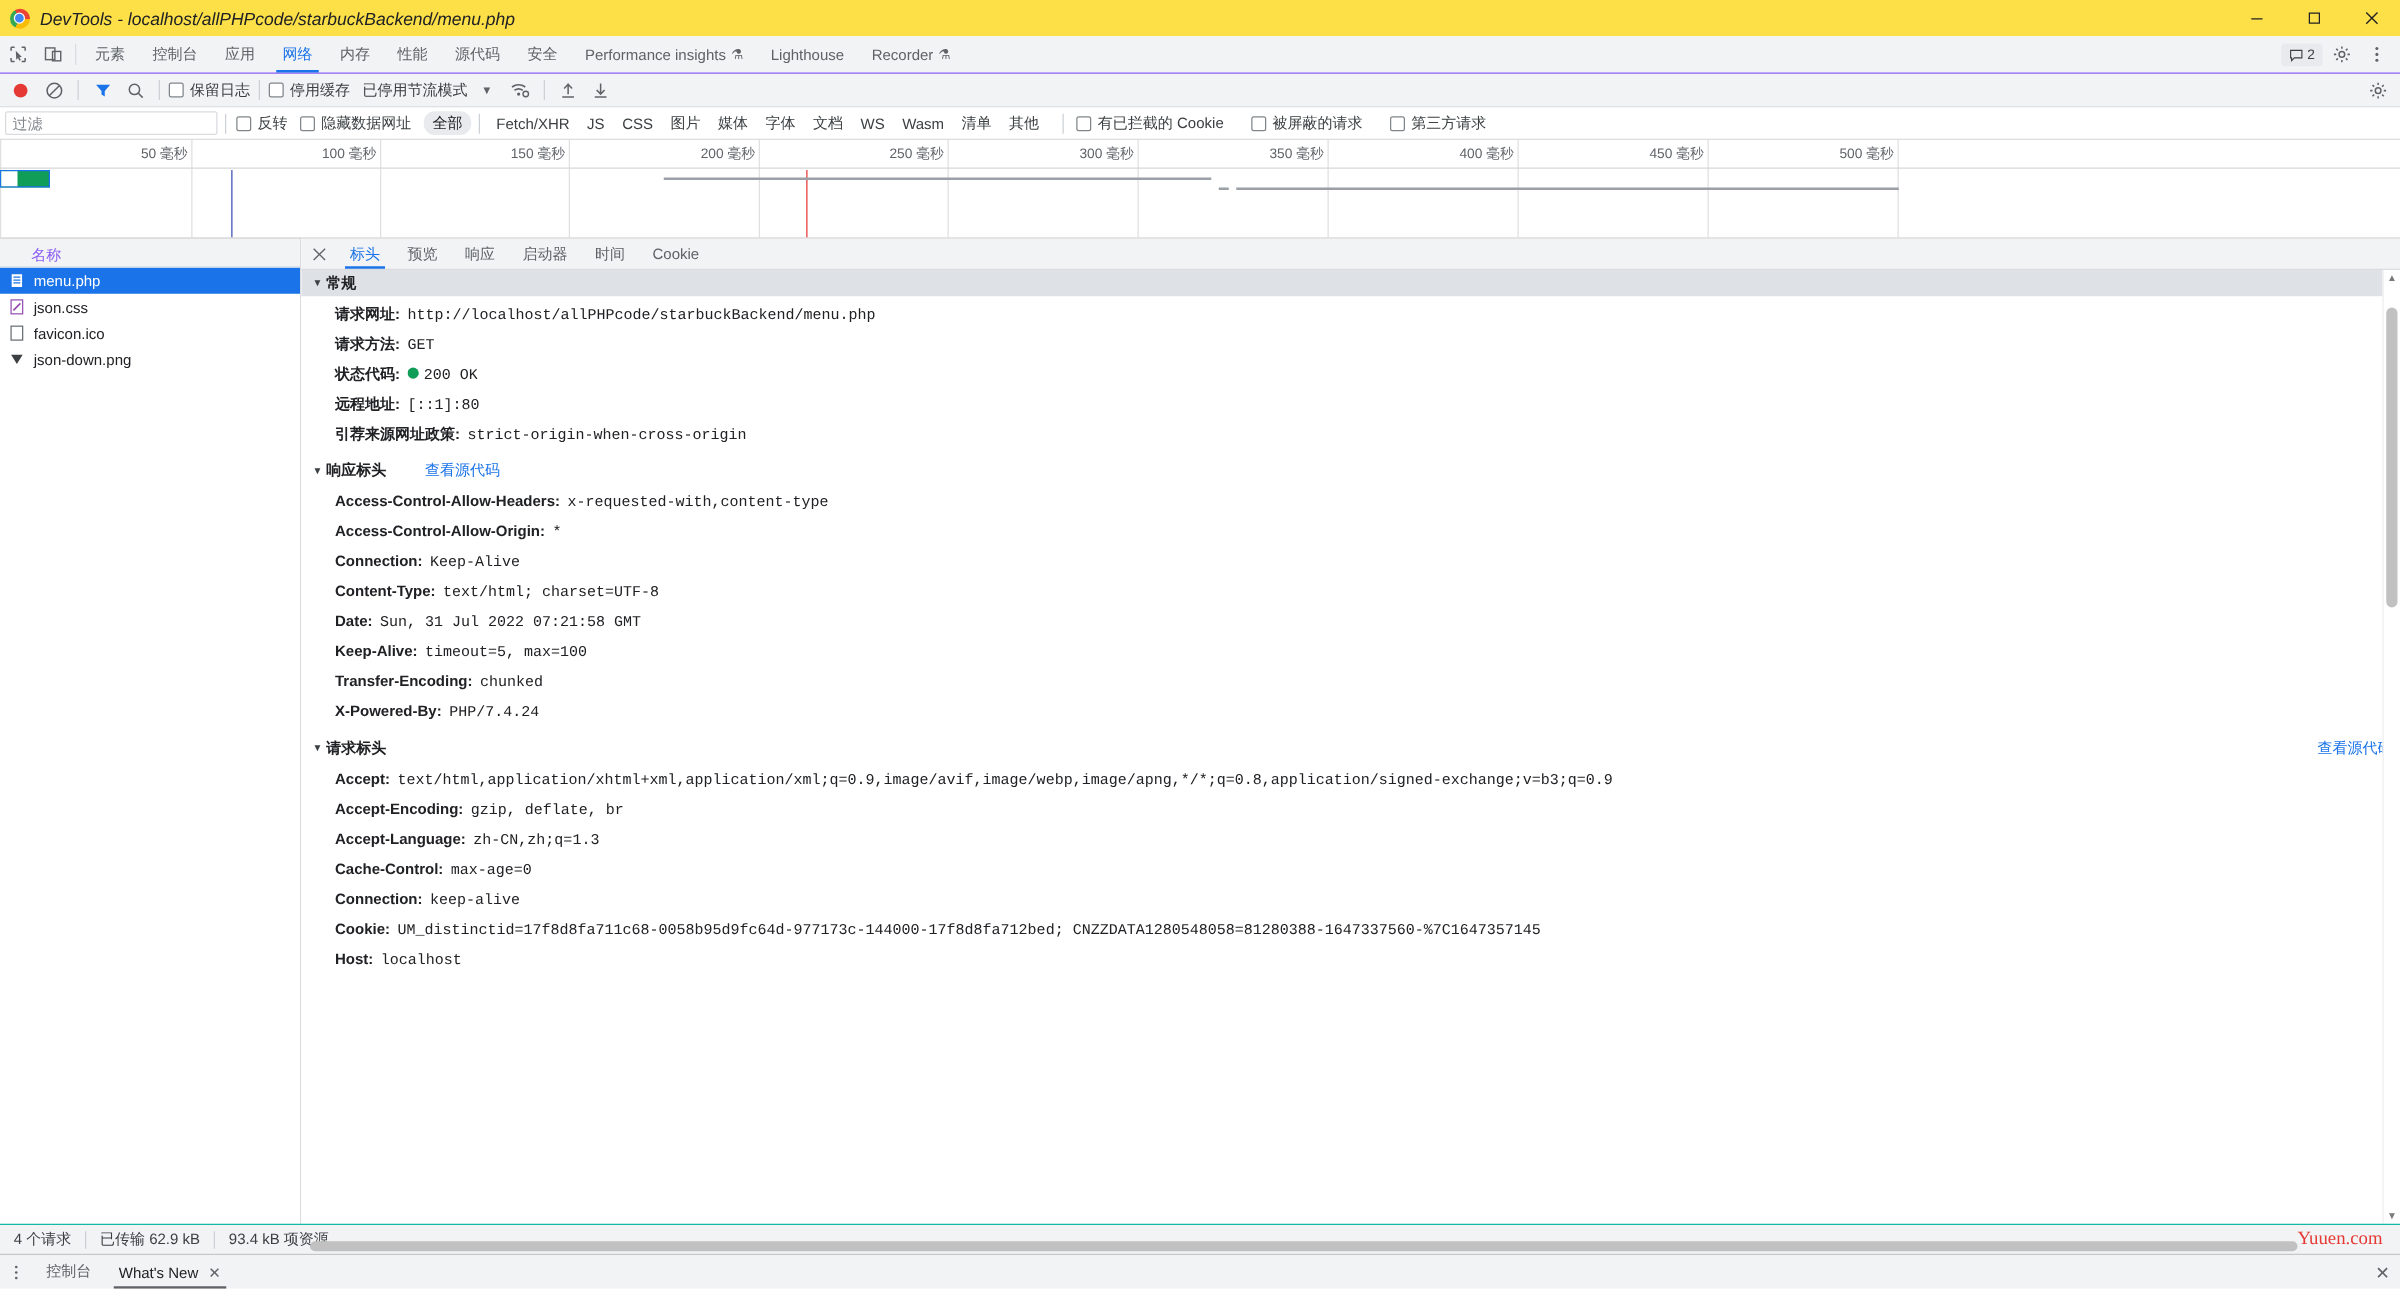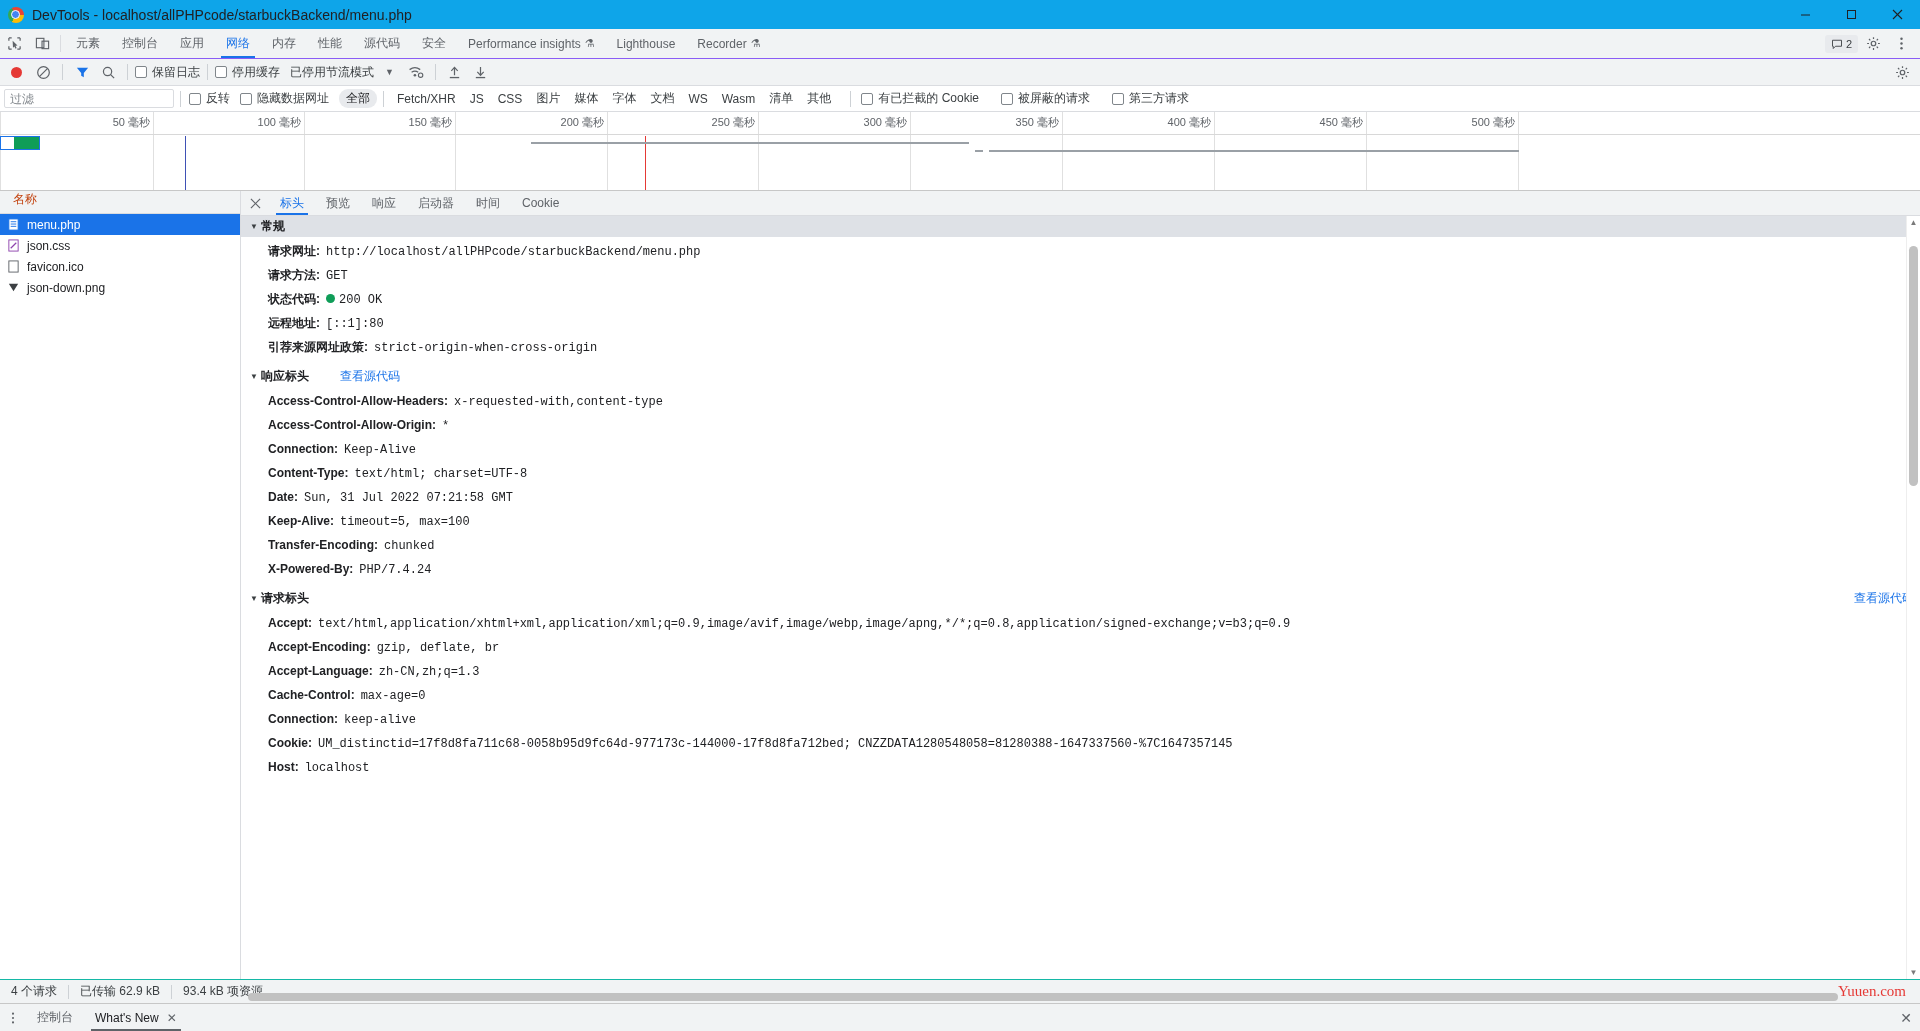--- a/index.html
+++ b/index.html
@@ -8,22 +8,22 @@
     font-family: "Liberation Sans", sans-serif;
     font-size: 12px;
     color: #202124;
     background: #fff;
     overflow: hidden;
   }
   .app { width: 1920px; height: 1031px; display: flex; flex-direction: column; }
 
   
   .titlebar {
-    height: 29px; background: #0ea5e9; display: flex; align-items: center;
-    flex: 0 0 29px; position: relative;
+    height: 29px; background: #fde047; display: flex; align-items: center;
+    flex: 0 0 29px; position: relative; font-style: italic;
   }
   .chrome-logo {
     width: 16px; height: 16px; margin-left: 8px; margin-right: 8px; border-radius: 50%;
     background: conic-gradient(from -30deg, #ea4335 0deg 120deg, #fbbc05 120deg 240deg, #34a853 240deg 360deg);
     position: relative; flex: 0 0 16px;
   }
   .chrome-logo::after {
     content: ""; position: absolute; left: 4.5px; top: 4.5px; width: 7px; height: 7px;
     border-radius: 50%; background: #4285f4; border: 1.5px solid #fff;
     box-sizing: content-box; margin: -1.5px;
@@ -127,21 +127,21 @@
   .ov-grayline { position: absolute; height: 2px; background: #9aa0a6; top: 30px; }
   .ov-grayline2 { position: absolute; height: 2px; background: #9aa0a6; top: 38px; }
 
   
   .content { flex: 1 1 auto; display: flex; min-height: 0; position: relative; }
 
   
   .req-panel { width: 241px; flex: 0 0 241px; display: flex; flex-direction: column; border-right: 1px solid #dadce0; min-height: 0; }
   .req-head {
     height: 23px; flex: 0 0 23px; background: #f1f3f4; border-bottom: 1px solid #dadce0;
-    display: flex; align-items: flex-start; padding-left: 13px; color: #c2410c; font-size: 12px;
+    display: flex; align-items: flex-end; padding-left: 25px; color: #8b5cf6; font-size: 12px;
   }
   .req-list { flex: 1 1 auto; overflow: hidden; background: #fff; }
   .req-row {
     height: 21px; display: flex; align-items: center; padding-left: 7px; gap: 7px;
     font-size: 12px; color: #202124; white-space: nowrap;
   }
   .req-row.sel { background: #1a73e8; color: #fff; }
   .ricon { width: 13px; height: 13px; flex: 0 0 13px; display: flex; align-items: center; justify-content: center; }
 
   

